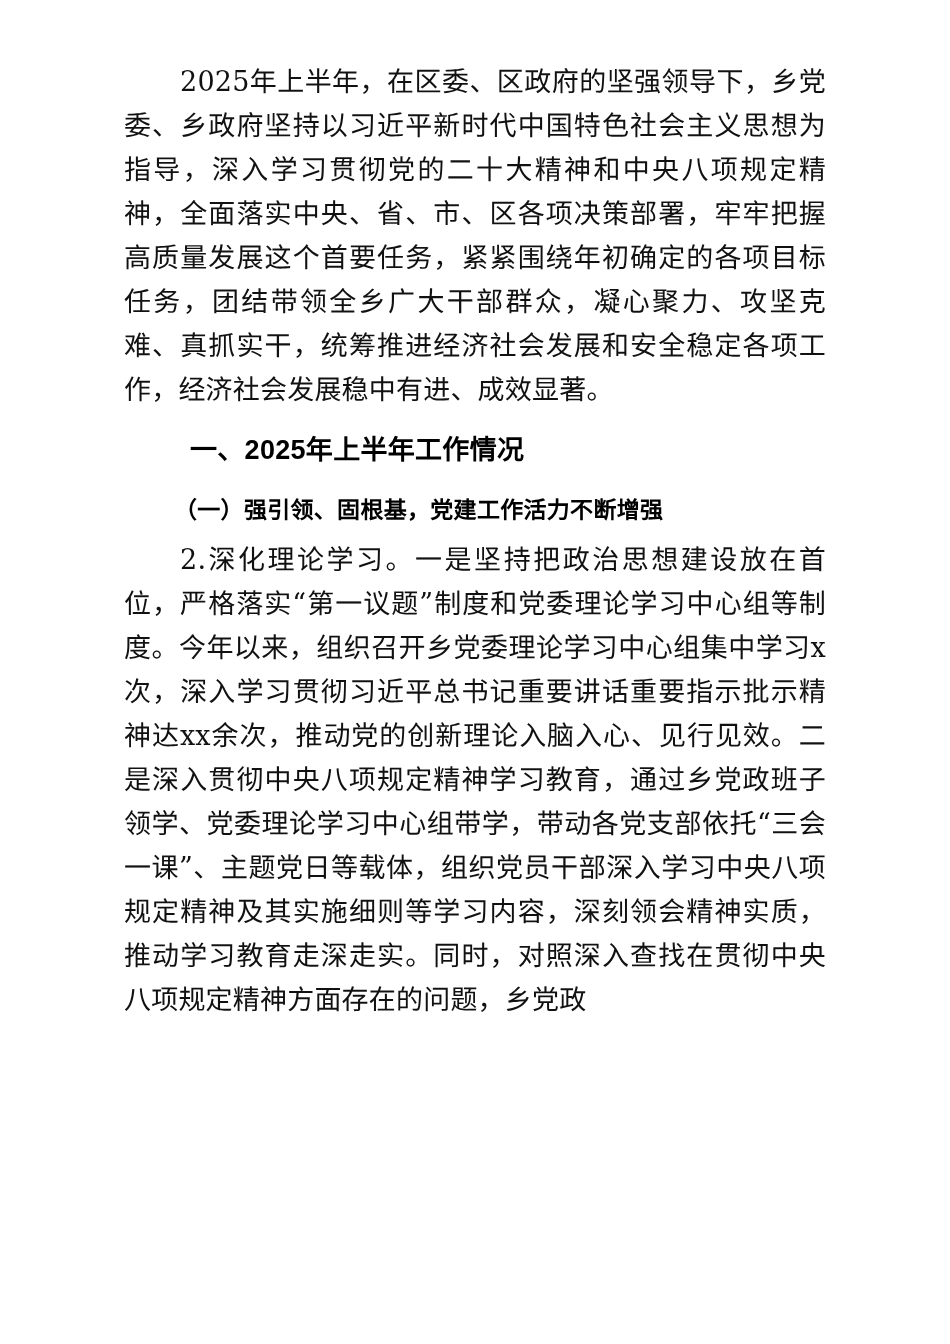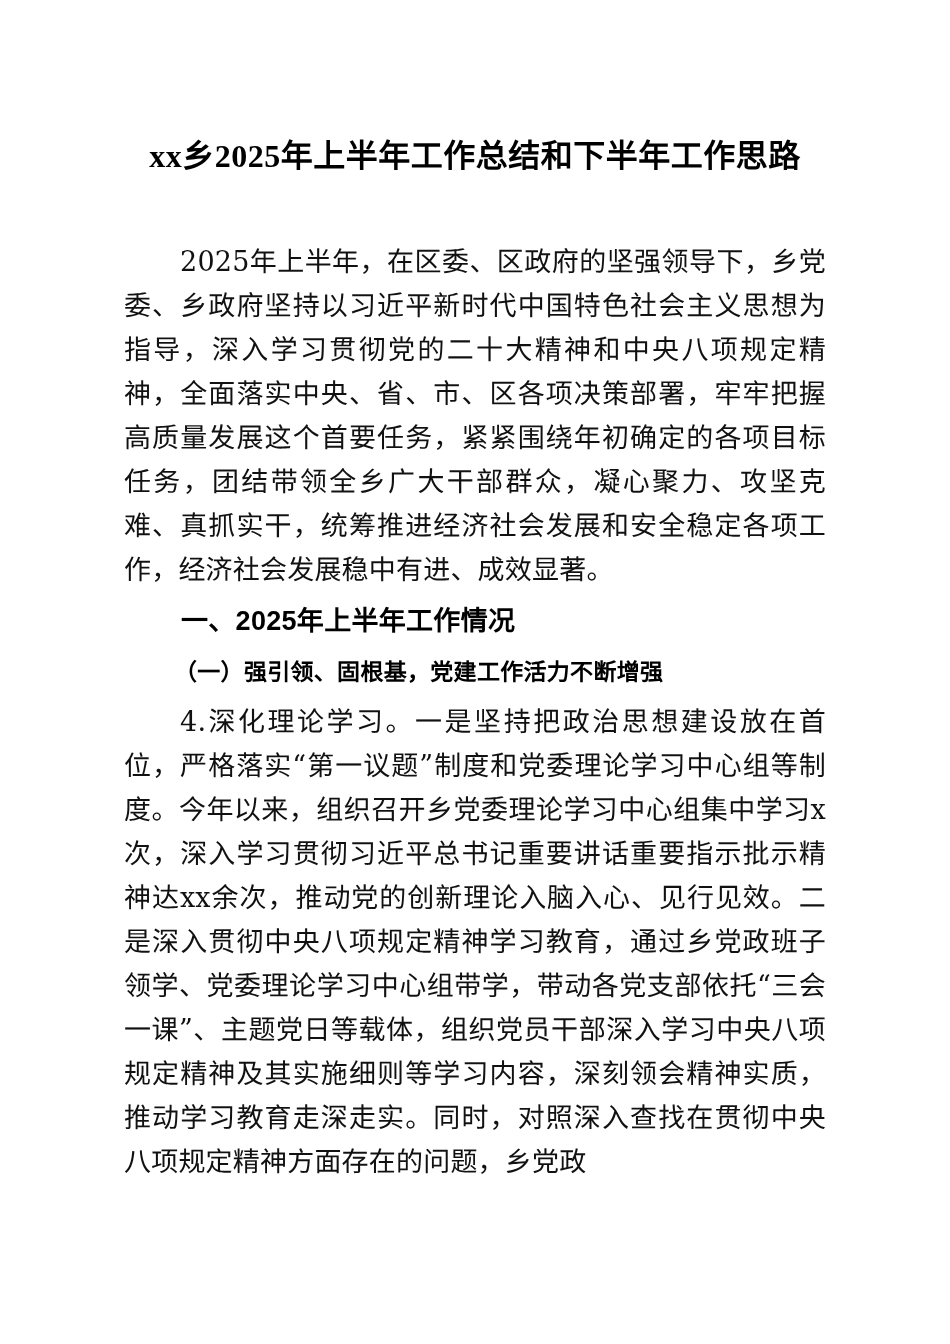--- a/index.html
+++ b/index.html
@@ -62,21 +62,21 @@
     text-align: justify;
     text-justify: inter-ideograph;
     text-indent: 56px;
     color: #111;
     letter-spacing: 0.2px;
     font-weight: 400;
   }
 
   
   .h1-line {
-    margin: 7px;
+    margin: 16px;
     padding: 0;
     font-family: "Liberation Sans", "DejaVu Sans", sans-serif;
     font-weight: bold;
     font-size: 27px;
     line-height: 44px;
     text-indent: 56px;
     letter-spacing: 0.3px;
     color: #000;
   }
 
@@ -92,26 +92,25 @@
     letter-spacing: 0.3px;
     color: #000;
   }
 </style>
 </head>
 <body>
 
 <div class="page">
   <div class="content">
 
-    <h1 class="doc-title">xx乡2025年上半年工作总结和下半年工作思路</h1>
 
     <div class="title-gap"></div>
 
     <p class="para">2025年上半年，在区委、区政府的坚强领导下，乡党委、乡政府坚持以习近平新时代中国特色社会主义思想为指导，深入学习贯彻党的二十大精神和中央八项规定精神，全面落实中央、省、市、区各项决策部署，牢牢把握高质量发展这个首要任务，紧紧围绕年初确定的各项目标任务，团结带领全乡广大干部群众，凝心聚力、攻坚克难、真抓实干，统筹推进经济社会发展和安全稳定各项工作，经济社会发展稳中有进、成效显著。</p>
 
     <p class="h1-line">一、2025年上半年工作情况</p>
 
     <p class="h2-line">（一）强引领、固根基，党建工作活力不断增强</p>
 
-    <p class="para">4.深化理论学习。一是坚持把政治思想建设放在首位，严格落实“第一议题”制度和党委理论学习中心组等制度。今年以来，组织召开乡党委理论学习中心组集中学习x次，深入学习贯彻习近平总书记重要讲话重要指示批示精神达xx余次，推动党的创新理论入脑入心、见行见效。二是深入贯彻中央八项规定精神学习教育，通过乡党政班子领学、党委理论学习中心组带学，带动各党支部依托“三会一课”、主题党日等载体，组织党员干部深入学习中央八项规定精神及其实施细则等学习内容，深刻领会精神实质，推动学习教育走深走实。同时，对照深入查找在贯彻中央八项规定精神方面存在的问题，乡党政</p>
+    <p class="para">2.深化理论学习。一是坚持把政治思想建设放在首位，严格落实“第一议题”制度和党委理论学习中心组等制度。今年以来，组织召开乡党委理论学习中心组集中学习x次，深入学习贯彻习近平总书记重要讲话重要指示批示精神达xx余次，推动党的创新理论入脑入心、见行见效。二是深入贯彻中央八项规定精神学习教育，通过乡党政班子领学、党委理论学习中心组带学，带动各党支部依托“三会一课”、主题党日等载体，组织党员干部深入学习中央八项规定精神及其实施细则等学习内容，深刻领会精神实质，推动学习教育走深走实。同时，对照深入查找在贯彻中央八项规定精神方面存在的问题，乡党政</p>
 
   </div>
 </div>
 
 </body></html>

